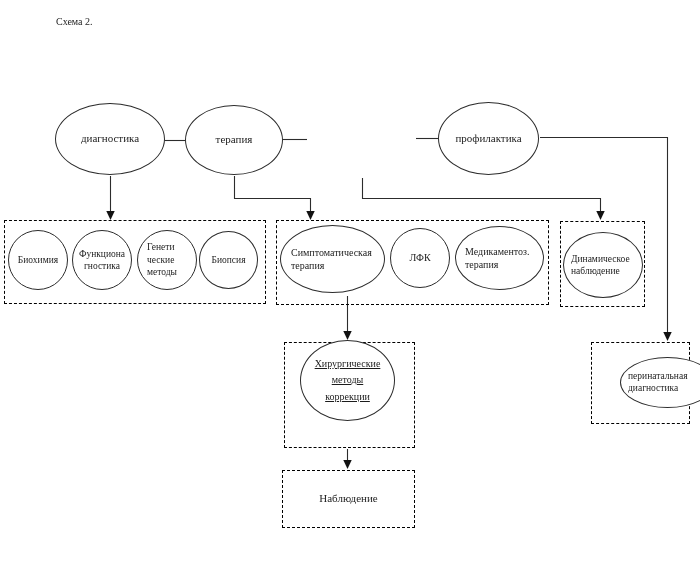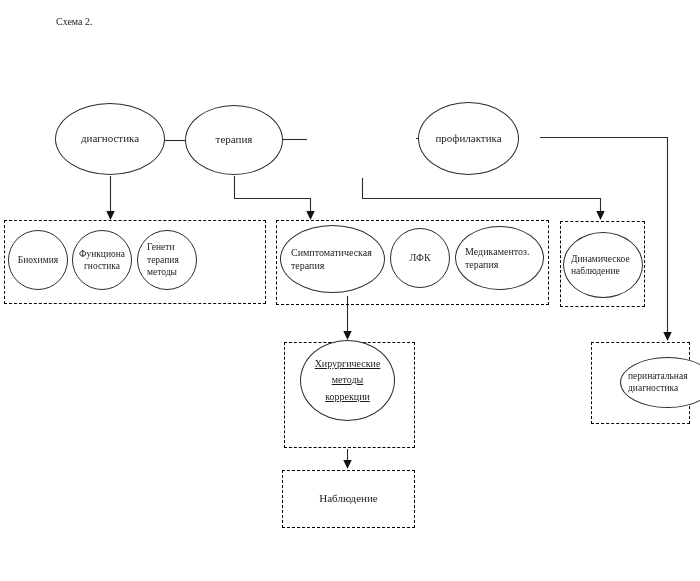--- a/index.html
+++ b/index.html
@@ -55,29 +55,30 @@
     <polygon points="343.3,331 351.7,331 347.5,340"></polygon>
 
     <path d="M347.5,449 L347.5,461"></path>
     <polygon points="343.3,460 351.7,460 347.5,469"></polygon>
   </svg>
 
   <div class="title" style="left:56px;top:16px;position:absolute;">Схема 2.</div>
 
   <div class="node ellipse f11" style="left:55px;top:103px;width:110px;height:72px;">диагностика</div>
   <div class="node ellipse f11" style="left:185px;top:105px;width:98px;height:70px;">терапия</div>
-  <div class="node ellipse f11" style="left:418px;top:102px;width:101px;height:73px;">профилактика</div>
+  <div class="node ellipse f11" style="left:438px;top:102px;width:101px;height:73px;">профилактика</div>
 
   <div class="dashedbox" style="left:4px;top:220px;width:262px;height:84px;"></div>
   <div class="node ellipse f95" style="left:72px;top:230px;width:60px;height:60px;">Функциона
 гностика</div>
   <div class="node ellipse f95" style="left:8px;top:230px;width:60px;height:60px;">Биохимия</div>
   <div class="node ellipse f95 leftal" style="left:137px;top:230px;width:60px;height:60px;padding-left:9px;">Генети
-терапия
+ческие
 методы</div>
+  <div class="node ellipse f95" style="left:199px;top:231px;width:59px;height:58px;">Биопсия</div>
 
   <div class="dashedbox" style="left:276px;top:220px;width:273px;height:85px;"></div>
   <div class="node ellipse f10 leftal" style="left:280px;top:225px;width:105px;height:68px;padding-left:10px;">Симптоматическая
 терапия</div>
   <div class="node ellipse f10" style="left:390px;top:228px;width:60px;height:60px;">ЛФК</div>
   <div class="node ellipse f10 leftal" style="left:455px;top:226px;width:89px;height:64px;padding-left:9px;">Медикаментоз.
 терапия</div>
 
   <div class="dashedbox" style="left:560px;top:221px;width:85px;height:86px;"></div>
   <div class="node ellipse f95 leftal" style="left:563px;top:232px;width:80px;height:66px;padding-left:7px;">Динамическое

